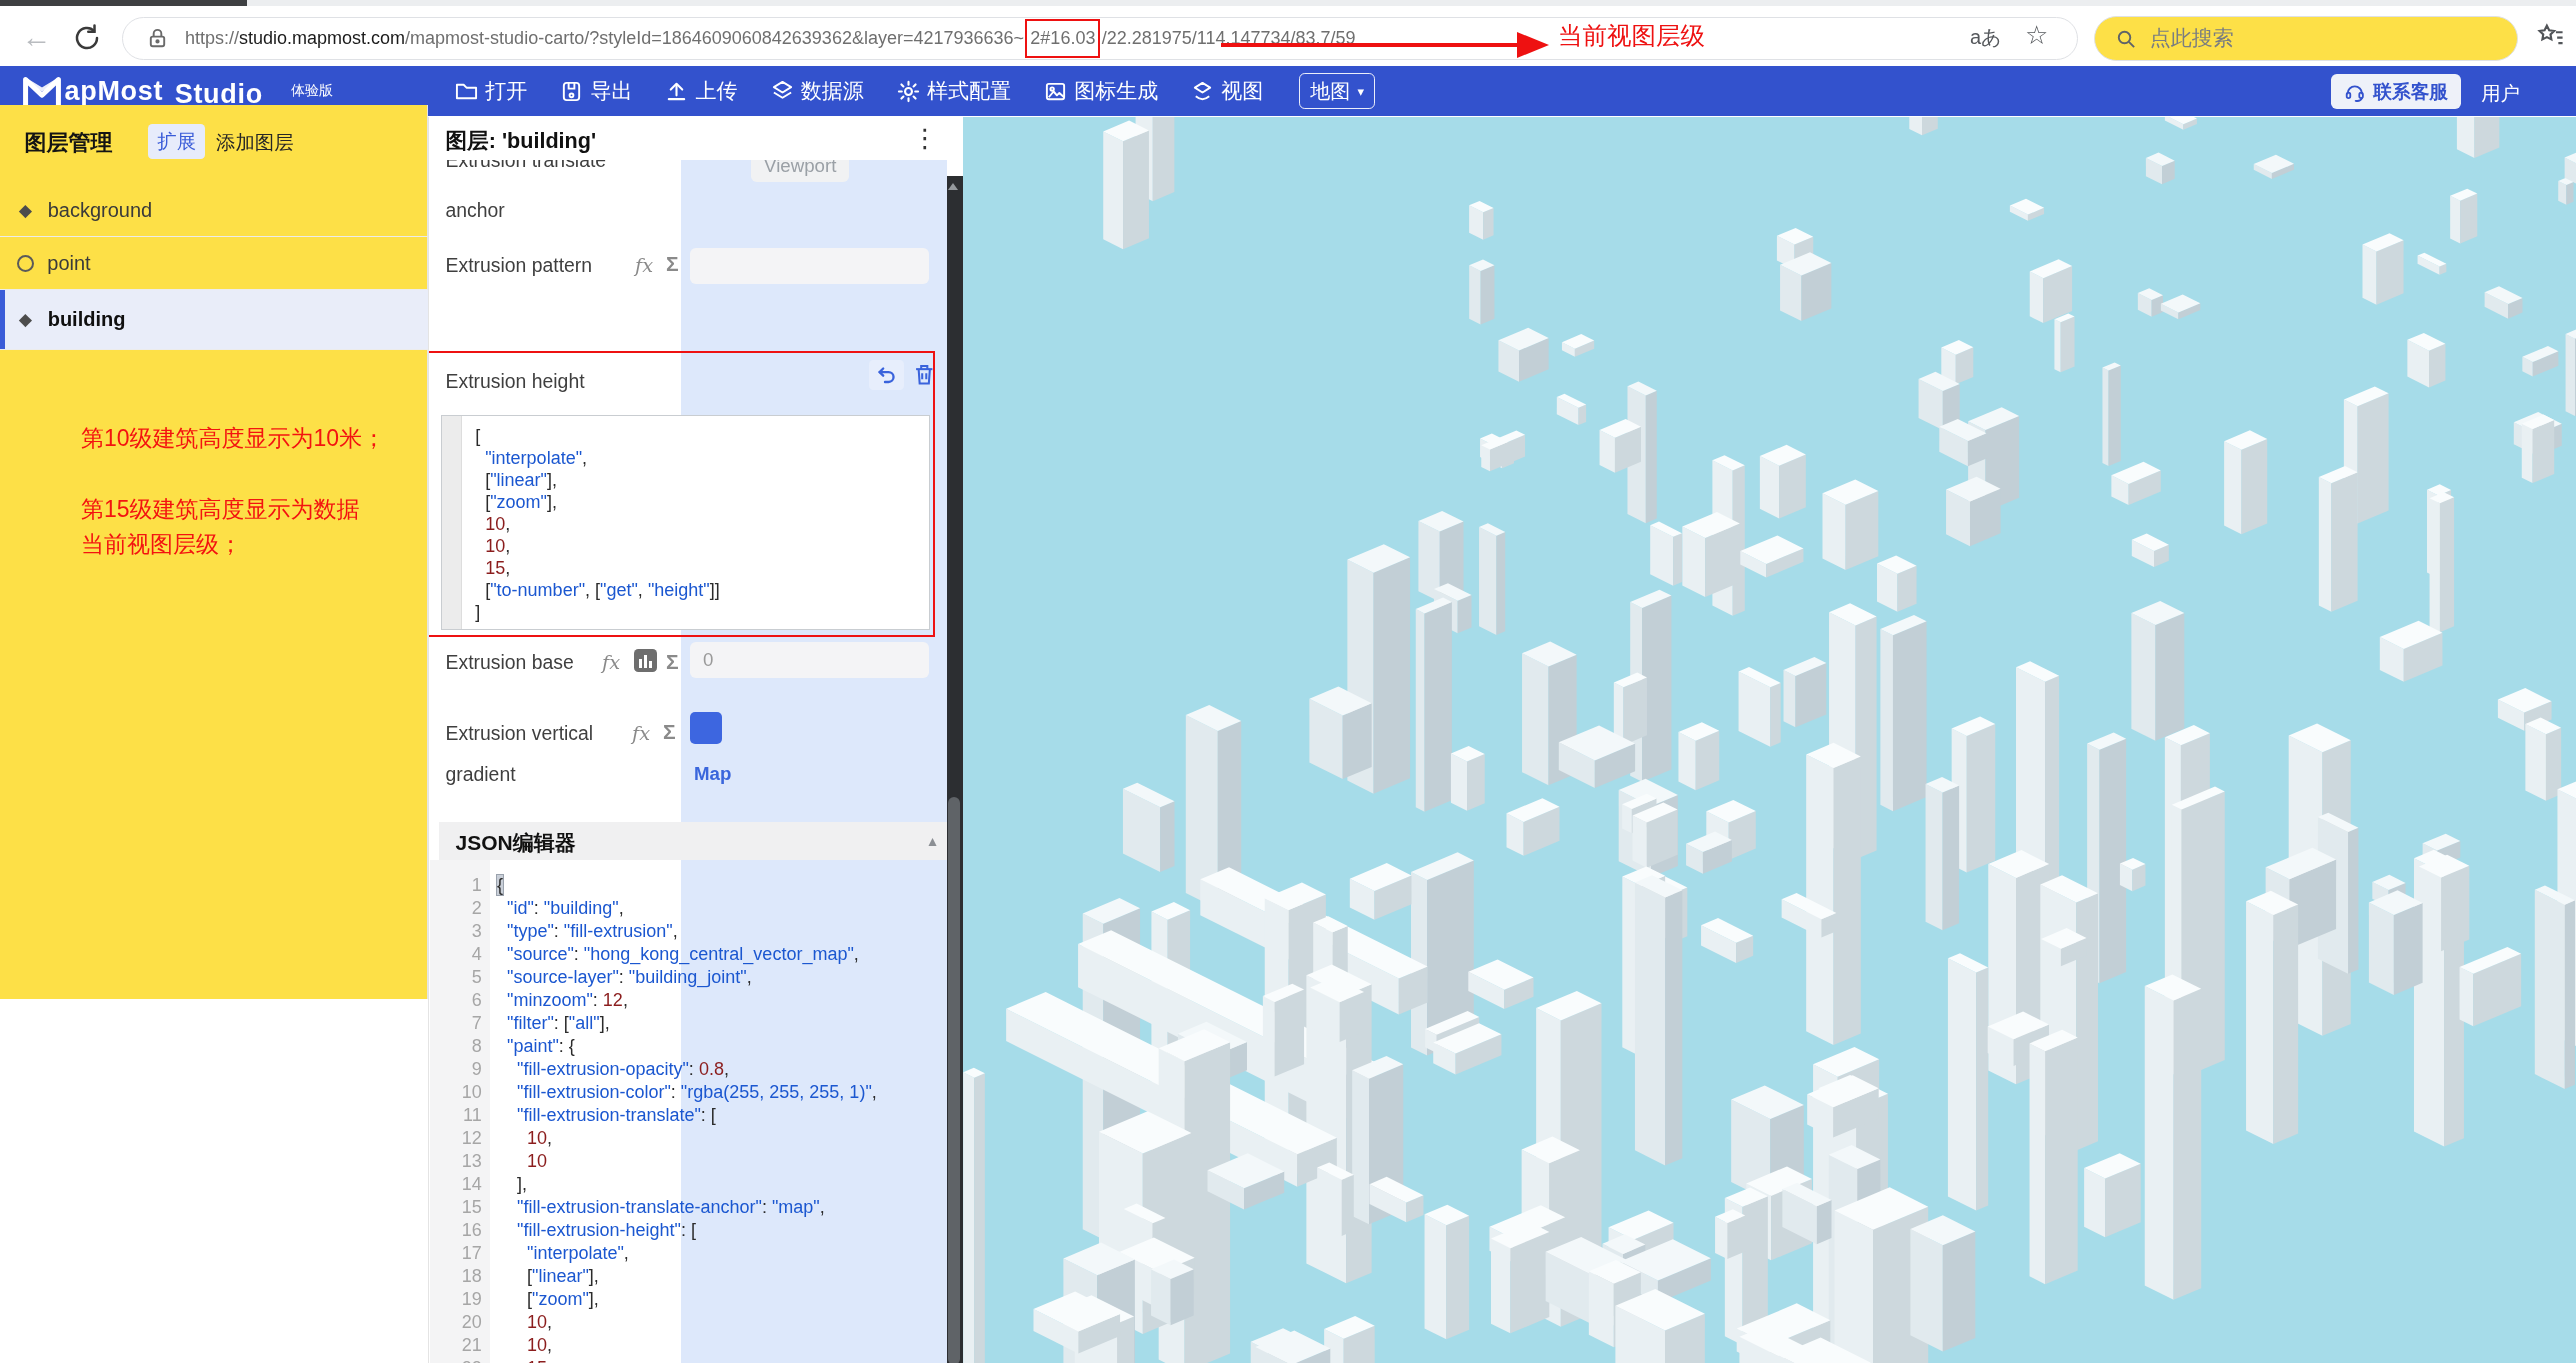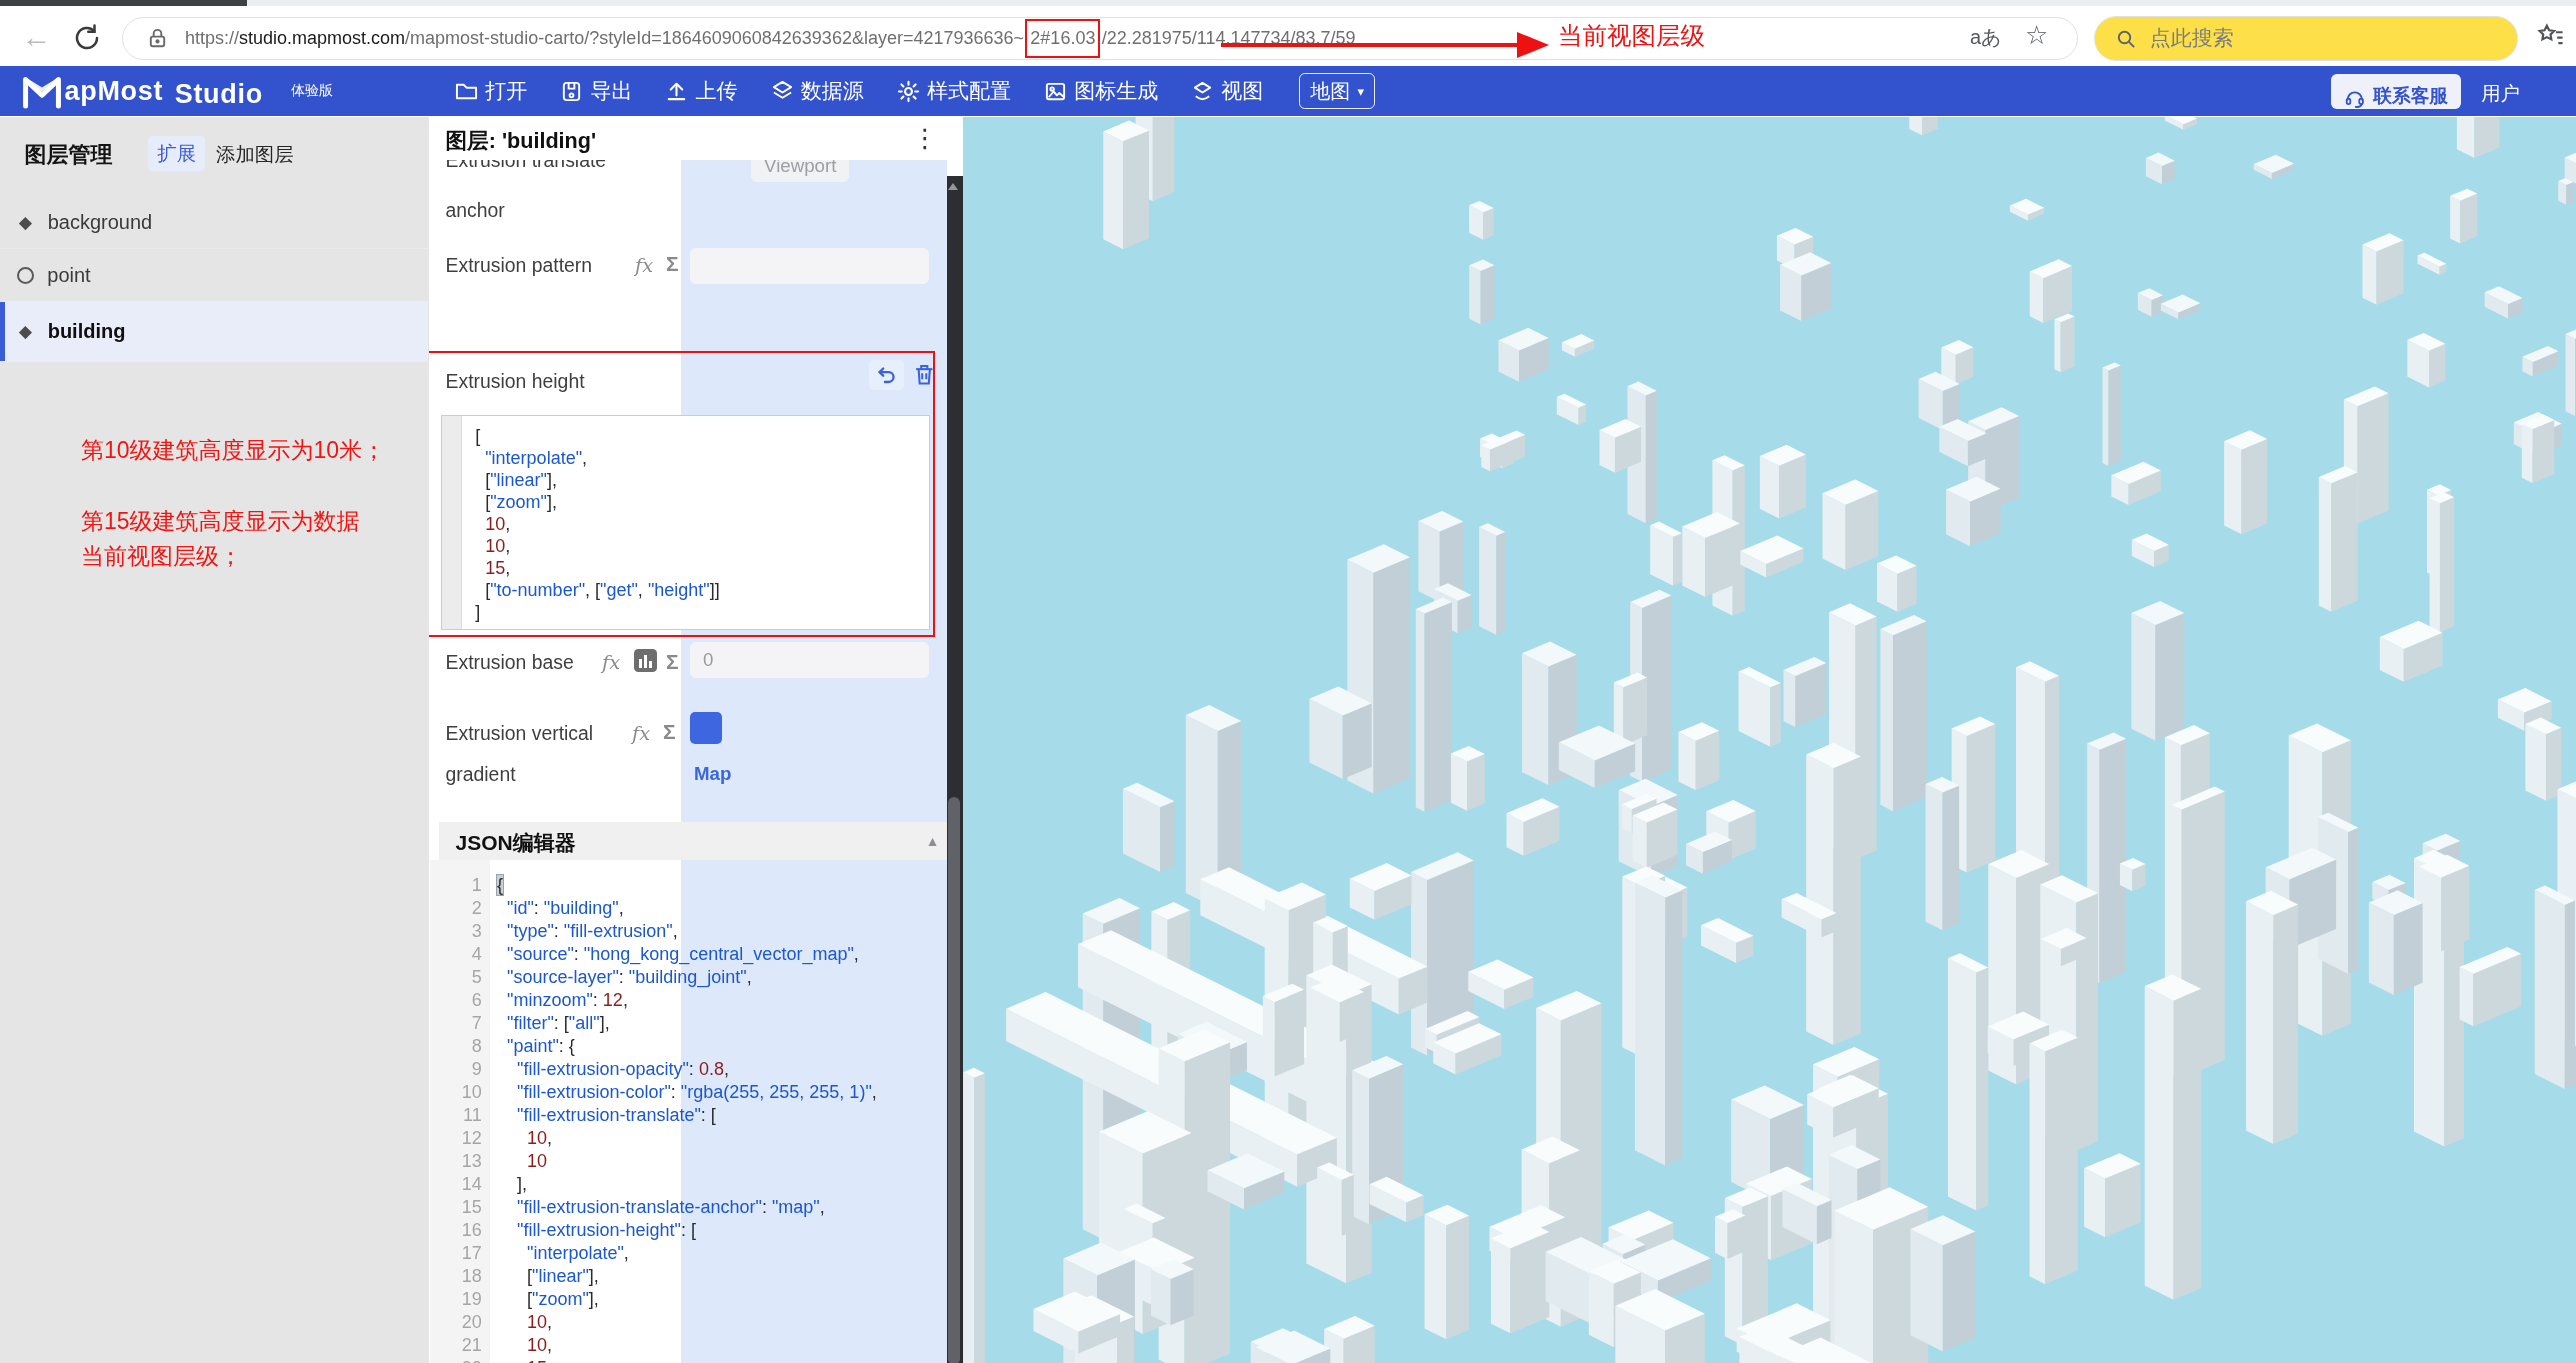--- a/index.html
+++ b/index.html
@@ -39,26 +39,26 @@
   .brand .b2{font-size:27px;font-weight:bold;margin-left:11.5px;letter-spacing:0.7px;margin-top:6px;}
   .brand .b3{font-size:14px;margin-left:28px;}
   .topnav-menu{position:absolute;left:455px;top:0;height:50px;display:flex;align-items:center;gap:33px;}
   .nav-item{display:flex;align-items:center;gap:7.2px;font-size:21px;cursor:pointer;}
   .nav-ic{width:23px;height:23px;display:inline-block;}
   .nav-ic svg{width:23px;height:23px;display:block;}
   .map-dd{display:flex;align-items:center;gap:7.2px;border:1.4px solid rgba(255,255,255,.9);border-radius:5.8px;
           padding:3.6px 10px;font-size:20px;margin-left:2.9px;}
   .map-dd .car{font-size:13px;}
   .contact-btn{position:absolute;right:115px;top:8px;height:35px;background:#eef1f9;color:#3352cd;border-radius:5.8px;
-               display:flex;align-items:flex-end;gap:7.2px;padding:0 13px;font-size:18.7px;font-weight:bold;}
+               display:flex;align-items:center;gap:7.2px;padding:0 13px;font-size:18.7px;font-weight:bold;}
   .contact-btn svg{width:21.6px;height:21.6px;}
   .user-link{position:absolute;right:56px;top:13.7px;font-size:19.4px;color:#fff;}
 
   
-  .sidebar{position:absolute;left:0;top:117px;width:428px;height:1247px;background:#e5e5e5;border-right:0.7px solid #e6e6e6;box-sizing:border-box;}
+  .sidebar{position:absolute;left:0;top:105px;width:428px;height:894px;background:#fde047;border-right:0.7px solid #e6e6e6;box-sizing:border-box;}
   .sb-title{position:absolute;left:24.5px;top:23px;font-size:22px;font-weight:bold;color:#141414;}
   .sb-expand{position:absolute;left:148px;top:18.7px;background:#e7ecfb;color:#3a5cd8;font-weight:normal;font-size:19.4px;
              border-radius:4.3px;padding:4.3px 9.3px;}
   .sb-add{position:absolute;left:216px;top:24px;font-size:19.4px;color:#262626;}
   .layer-list{position:absolute;left:0;top:79px;width:428px;}
   .layer-row{position:relative;height:52px;border-bottom:0.7px solid #ececec;display:flex;align-items:center;}
   .layer-row .l-ic{margin-left:16px;width:18.7px;text-align:center;}
   .l-ic.diamond{font-size:17.3px;color:#4c4c4c;}
   .l-ic.circle{width:13px;height:13px;border:2.2px solid #5a5a5a;border-radius:50%;margin-left:17.3px;}
   .layer-row .l-name{margin-left:13px;font-size:20px;color:#3a3a3a;}

